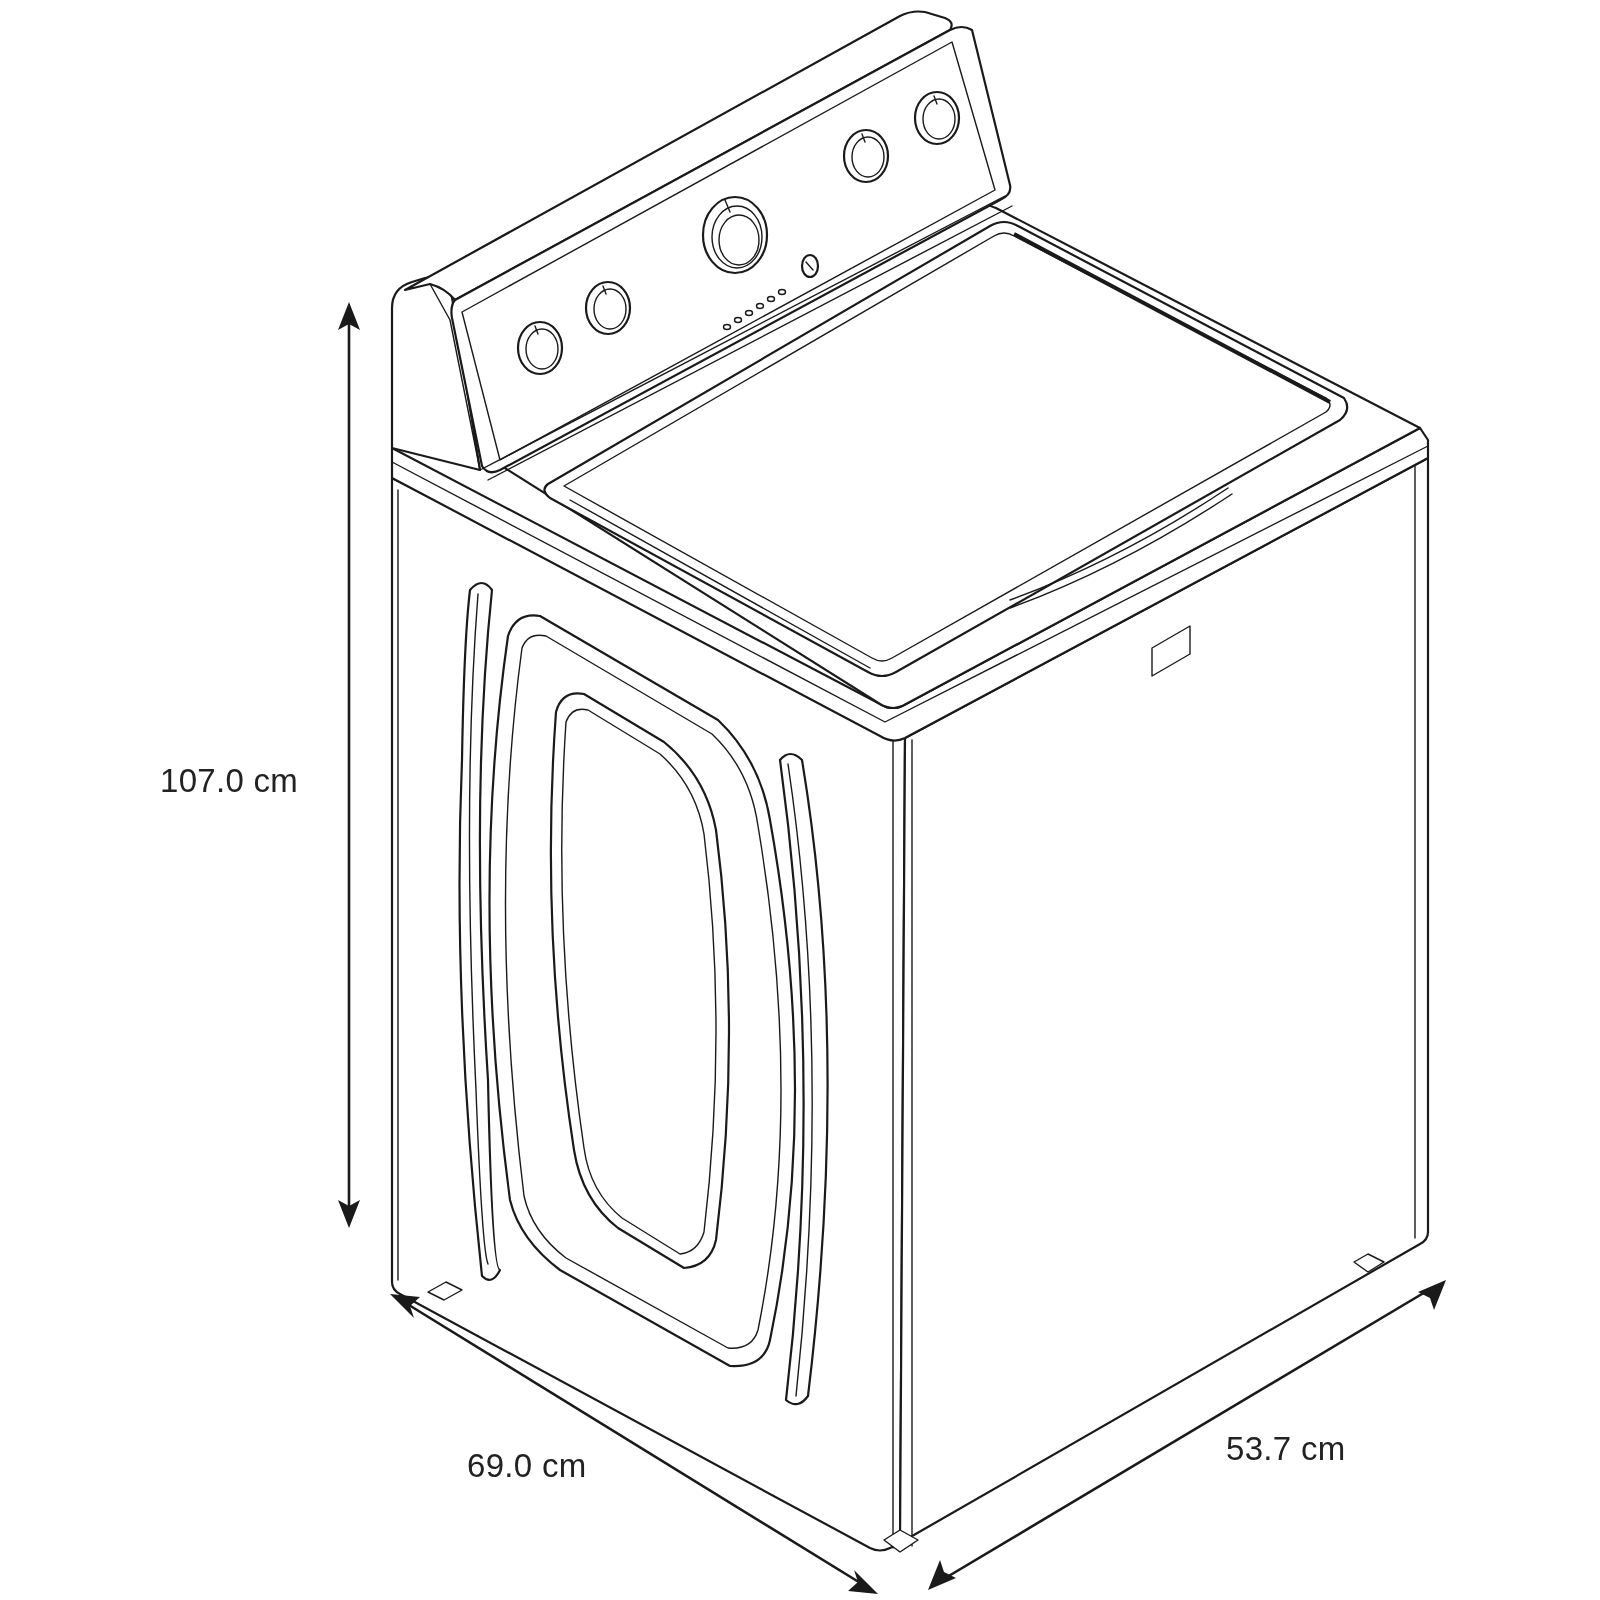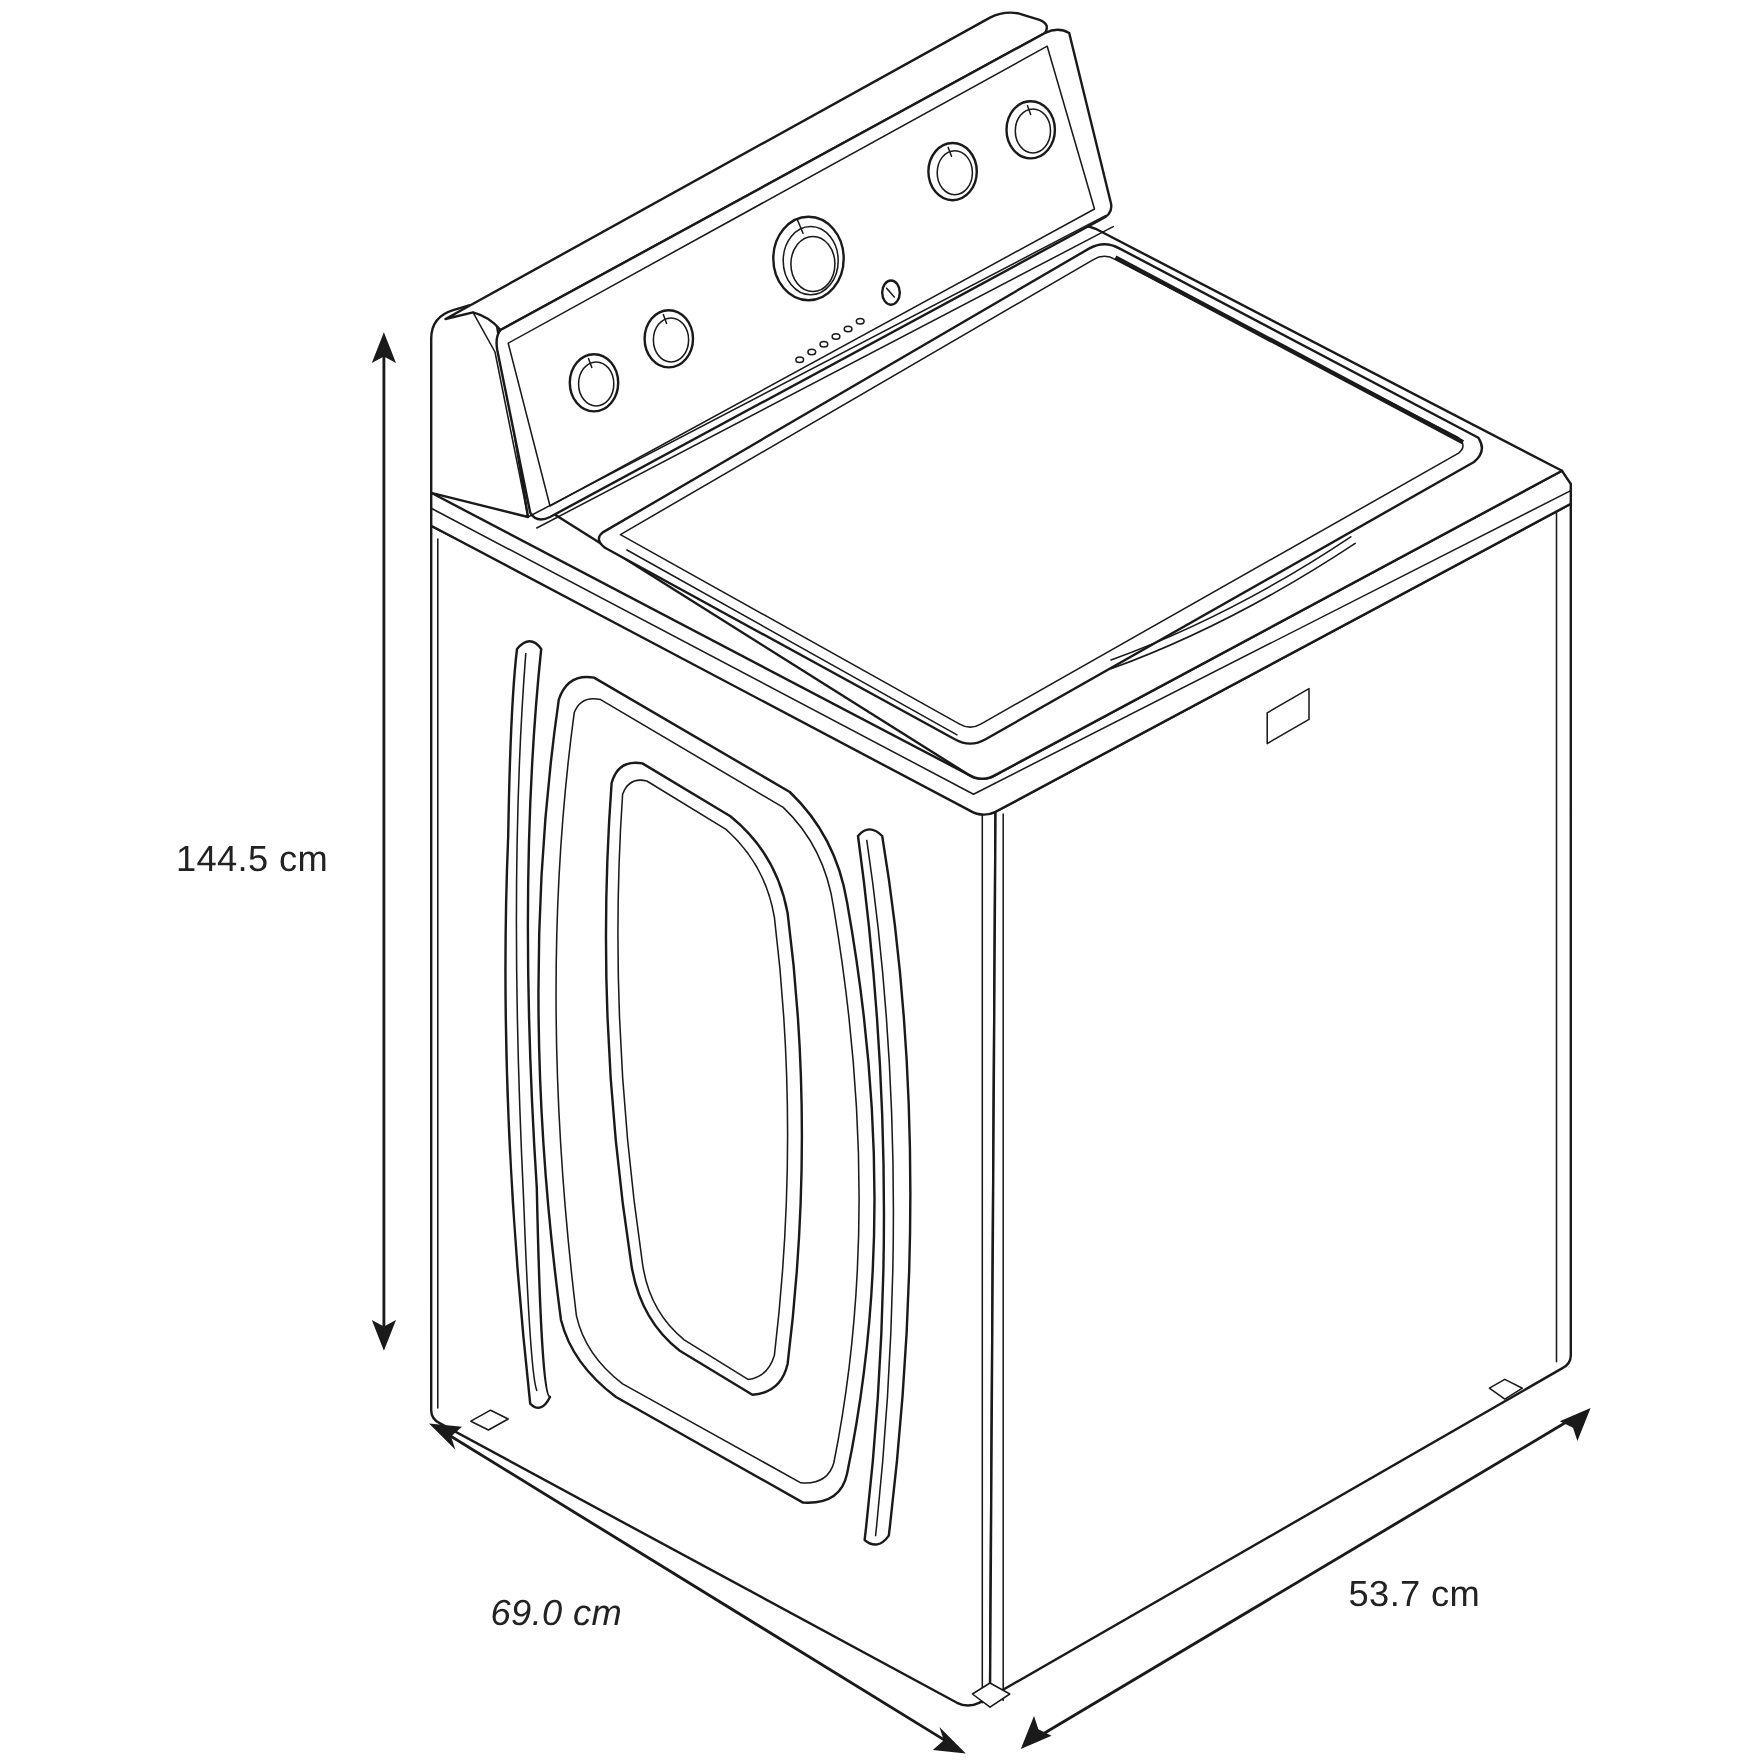--- a/index.html
+++ b/index.html
@@ -162,15 +162,15 @@
     <polygon class="arrowhead" points="878,1594 848,1591 858,1582 854,1570"></polygon>
   </g>
 
   <g>
     <line class="dim-line" x1="942" y1="1580" x2="1432" y2="1288"></line>
     <polygon class="arrowhead" points="928,1590 940,1560 944,1572 956,1578"></polygon>
     <polygon class="arrowhead" points="1446,1280 1434,1310 1430,1298 1418,1292"></polygon>
   </g>
 </svg>
 
-<div class="dim-label" style="left:160px; top:762px;">144.5 cm</div>
-<div class="dim-label" style="left:446px; top:1447px;font-style:italic;">69.0 cm</div>
+<div class="dim-label" style="left:160px; top:762px;">107.0 cm</div>
+<div class="dim-label" style="left:467px; top:1447px;">69.0 cm</div>
 <div class="dim-label" style="left:1226px; top:1430px;">53.7 cm</div>
 
 </body></html>

